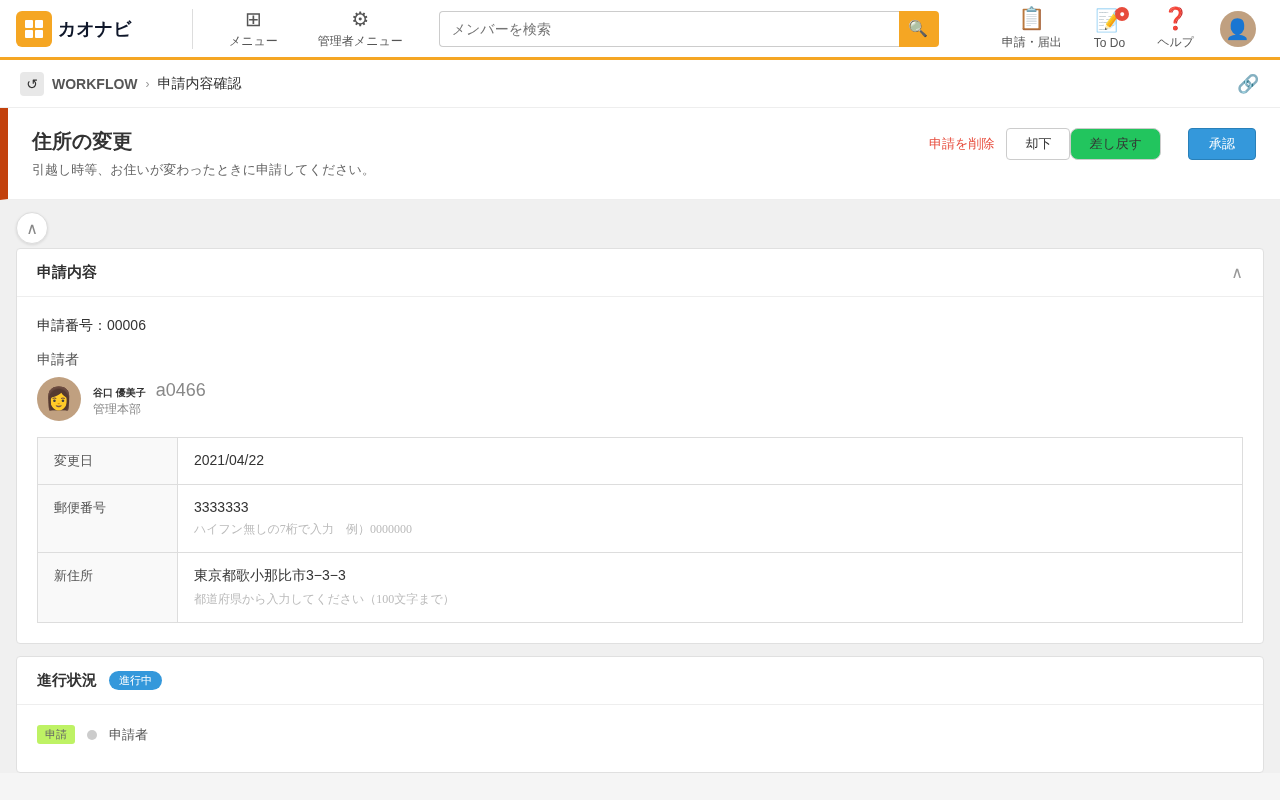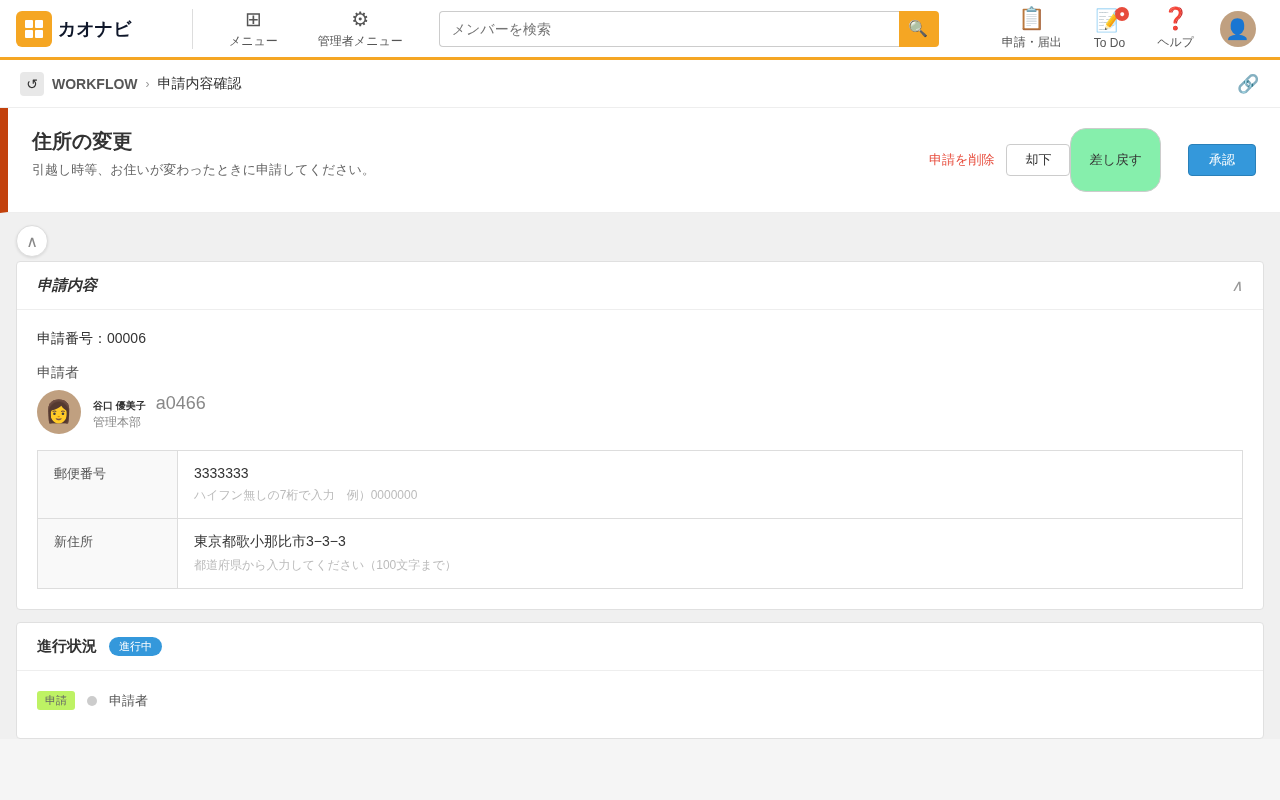--- a/index.html
+++ b/index.html
@@ -219,27 +219,27 @@
     .btn-reject {
       background: #fff;
       border: 1px solid #ccc;
       color: #333;
       cursor: pointer;
       font-size: 13px;
       padding: 6px 18px;
       border-radius: 4px;
     }
     .btn-return {
-      background: #86efac;
+      background: #22c55e;
       border: 1px solid #ccc;
       color: #333;
       cursor: pointer;
       font-size: 13px;
-      padding: 22px 18px;
-      border-radius: 16px;
+      padding: 6px 18px;
+      border-radius: 8px;
     }
     .btn-approve {
       background: #3498db;
       border: 1px solid #2980b9;
       color: #fff;
       cursor: pointer;
       font-size: 13px;
       padding: 6px 20px;
       border-radius: 4px;
       margin-left: 27px;
@@ -270,21 +270,20 @@
       border-radius: 4px;
       border: 1px solid #e0e0e0;
     }
     .section-header {
       display: flex;
       align-items: center;
       justify-content: space-between;
       padding: 14px 20px;
       border-bottom: 1px solid #eee;
       cursor: pointer;
-      font-style: italic;
     }
     .section-title {
       font-size: 15px;
       font-weight: bold;
       color: #333;
     }
     .section-toggle { color: #999; font-size: 16px; }
     .section-body { padding: 20px; }
 
     .info-row { margin-bottom: 16px; font-size: 14px; }
@@ -326,21 +325,21 @@
       vertical-align: top;
     }
     .detail-table .td-label {
       background: #f9f9f9;
       color: #555;
       font-size: 13px;
       width: 140px;
       font-weight: 500;
     }
     .td-value { font-size: 14px; color: #333; }
-    .td-hint { font-size: 12px; color: #bbb; margin-top: 6px; }
+    .td-hint { font-size: 12px; color: #bbb; margin-top: 6px; font-family: Liberation Serif, serif; }
 
     
     .progress-section {
       background: #fff;
       margin: 0 16px 12px 16px;
       border-radius: 4px;
       border: 1px solid #e0e0e0;
     }
     .progress-header {
       display: flex;
@@ -486,20 +485,24 @@
                 <span class="applicant-name">谷口 優美子</span>
                 <span class="applicant-id">a0466</span>
               </div>
               <div class="applicant-dept">管理本部</div>
             </div>
           </div>
         </div>
 
         <table class="detail-table">
           <tbody id="detail-table-body">
+          <tr>
+                <td class="td-label">変更日</td>
+                <td class="td-value">2021/04/22</td>
+              </tr>
               <tr>
                 <td class="td-label">郵便番号</td>
                 <td class="td-value">3333333<div class="td-hint">ハイフン無しの7桁で入力　例）0000000</div></td>
               </tr>
               <tr>
                 <td class="td-label">新住所</td>
                 <td class="td-value">東京都歌小那比市3−3−3<div class="td-hint">都道府県から入力してください（100文字まで）</div></td>
               </tr>
             </tbody>
         </table>

